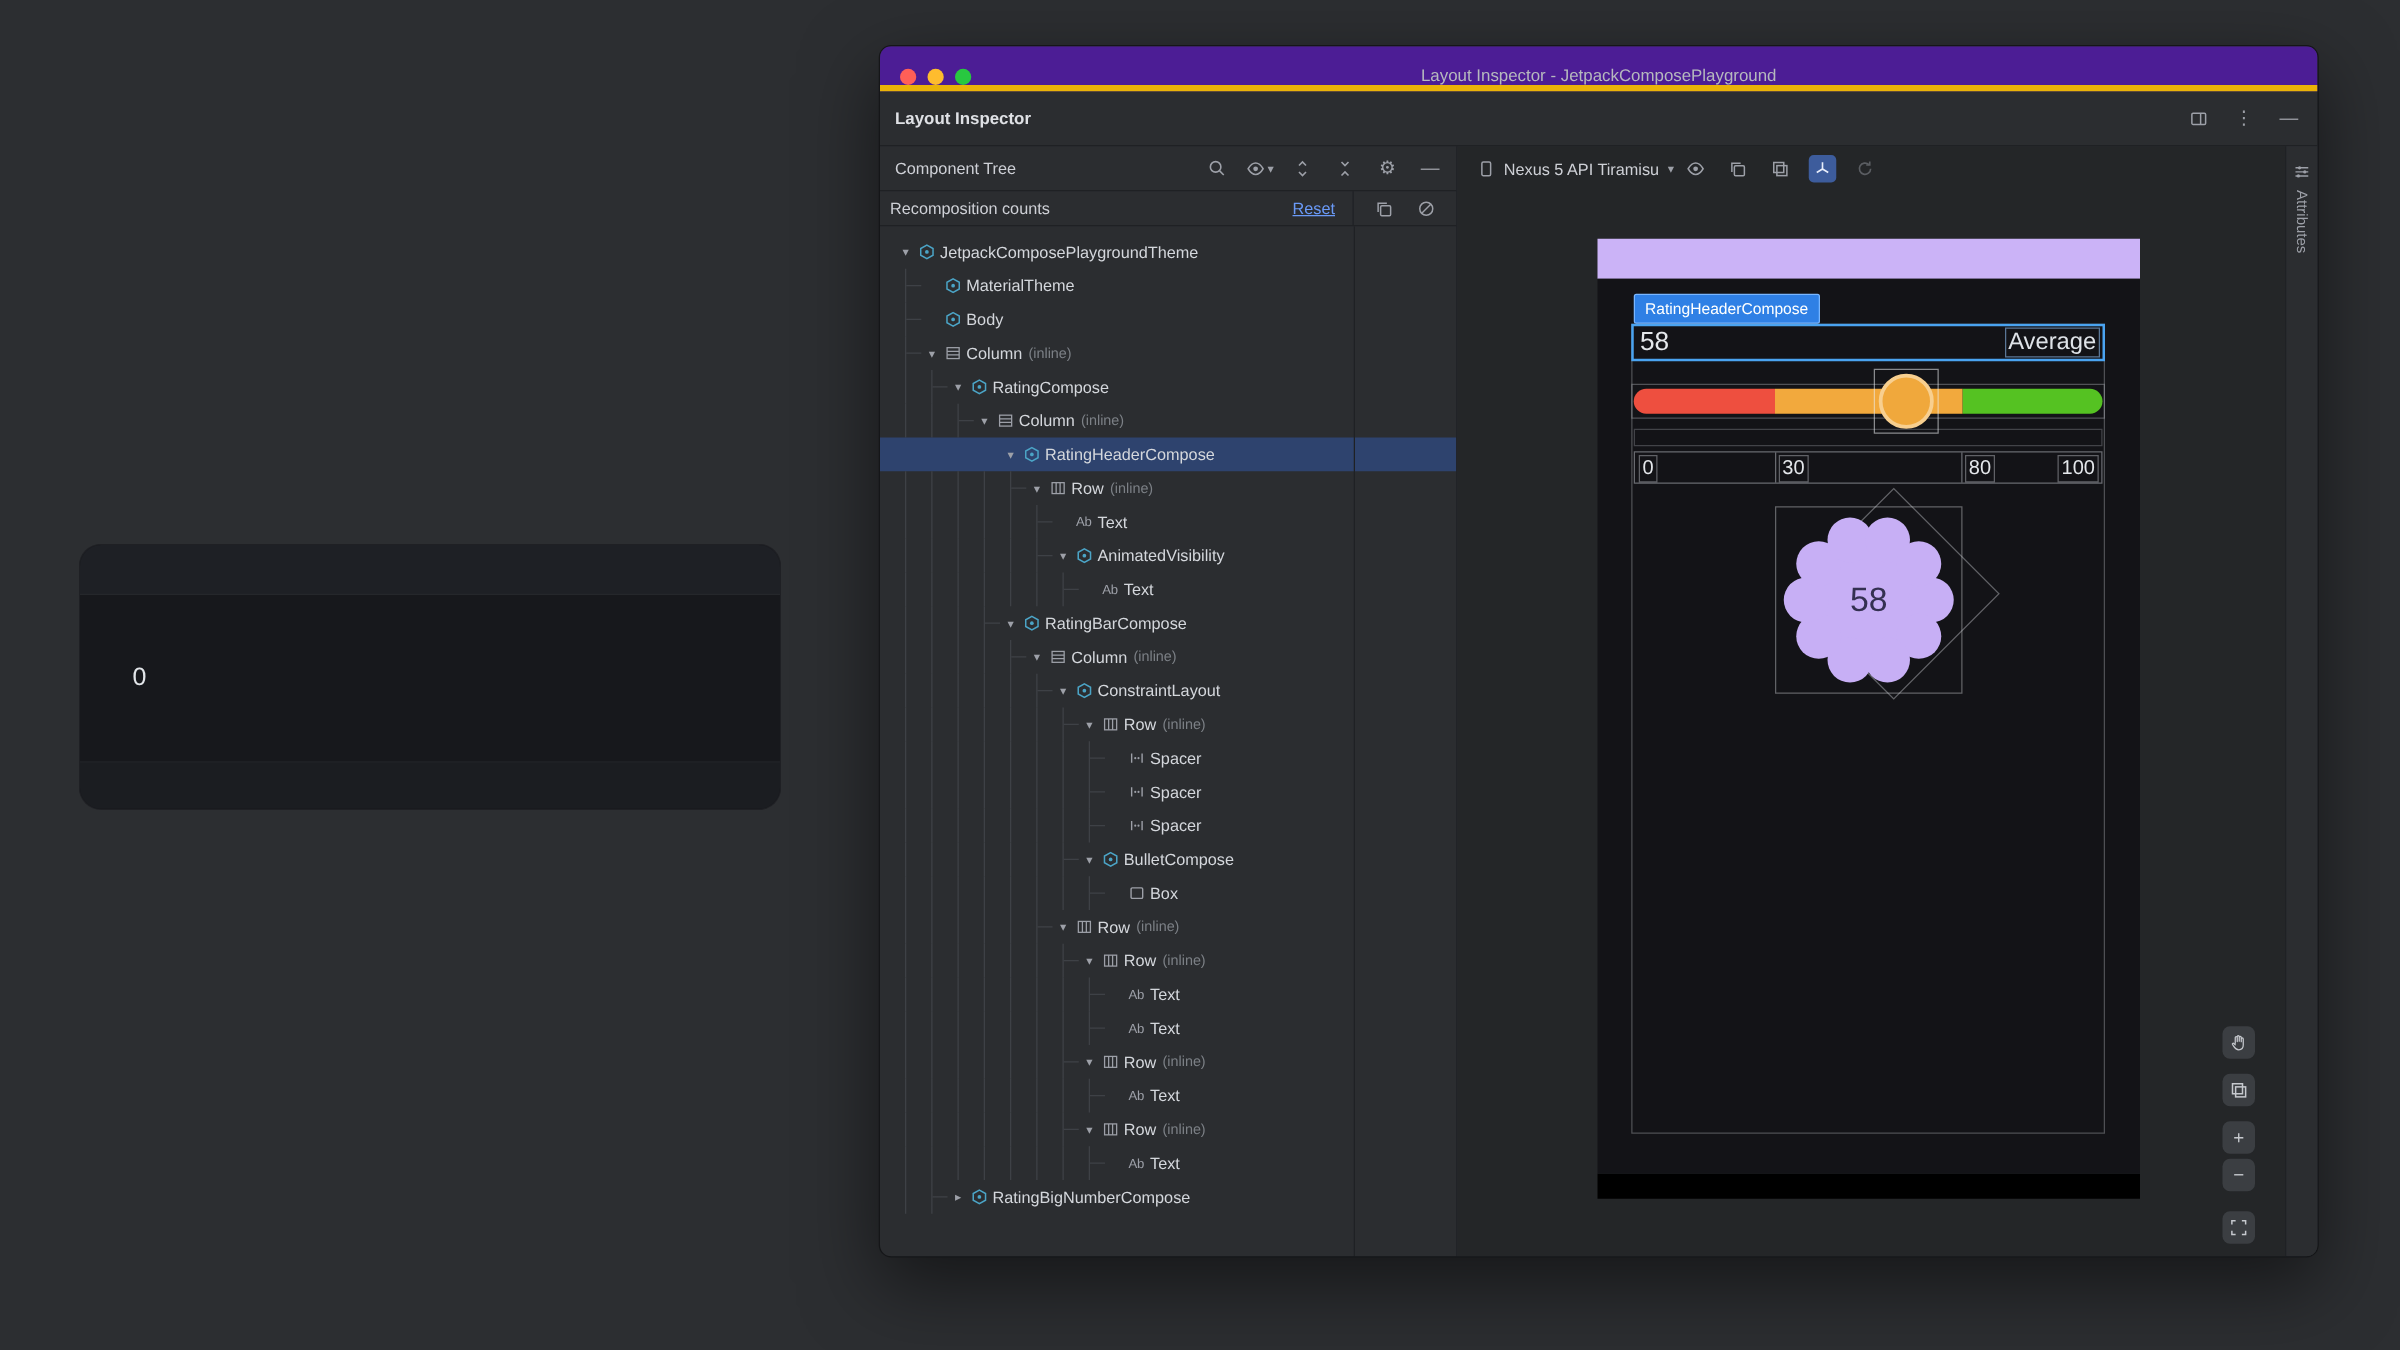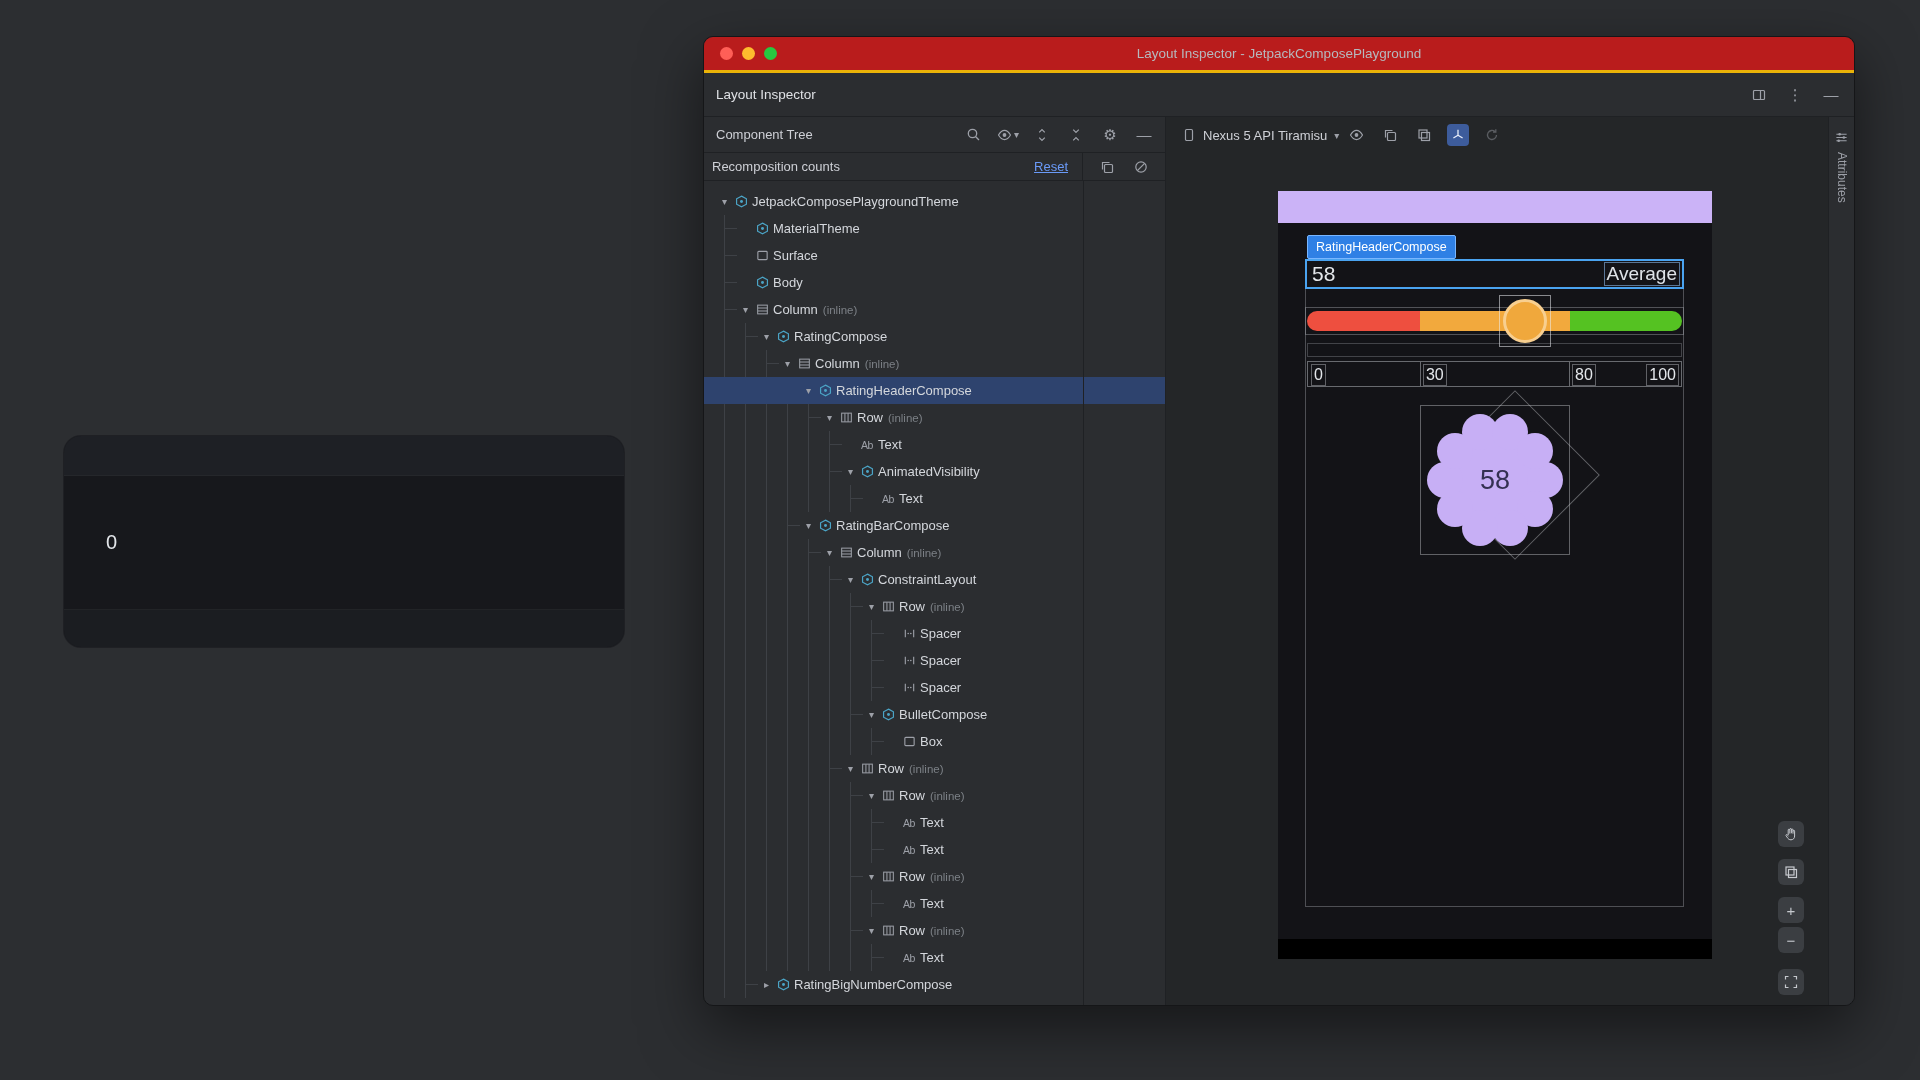--- a/index.html
+++ b/index.html
@@ -8,27 +8,27 @@
 
 
 .widget{position:absolute;left:63px;top:435px;width:562px;height:213px;border-radius:18px;overflow:hidden;background:#17181c;border:1px solid rgba(255,255,255,.035);display:flex;flex-direction:column}
 .widget-band.top{height:40px;background:#1e2025;border-bottom:1px solid rgba(255,255,255,.03)}
 .widget-band.mid{flex:1;background:#17181c;display:flex;align-items:center}
 .widget-band.mid span{margin-left:42px;font-size:20px;color:#e2e5e9}
 .widget-band.bot{height:38px;background:#1b1d21;border-top:1px solid rgba(255,255,255,.03)}
 
 
 .window{position:absolute;left:703px;top:36px;width:1152px;height:970px;background:#2b2d30;border:1px solid #151618;border-radius:10px;box-shadow:0 22px 60px rgba(0,0,0,.5);overflow:hidden;display:flex;flex-direction:column}
-.titlebar{height:36px;background:#b91c1c;display:flex;align-items:center;position:relative;flex:0 0 auto;border-bottom:3px solid #eab308}
+.titlebar{height:36px;background:#4c1d95;display:flex;align-items:flex-end;position:relative;flex:0 0 auto;border-bottom:5px solid #eab308}
 .lights{display:flex;gap:9px;margin-left:16px;z-index:1}
 .light{width:13px;height:13px;border-radius:50%;cursor:pointer}
 .light.red{background:#ff5f57}.light.yellow{background:#febc2e}.light.green{background:#28c840}
 .title{position:absolute;left:0;right:0;text-align:center;font-size:13.5px;color:#b6b9be;pointer-events:none}
 .header{height:44px;display:flex;align-items:center;border-bottom:1px solid #1f2124;flex:0 0 auto;padding:0 12px}
-.header-title{font-size:13.5px;font-weight:400;color:#dfe1e5}
+.header-title{font-size:13.5px;font-weight:700;color:#dfe1e5}
 .header-icons{margin-left:auto;display:flex;align-items:center;gap:14px;color:#9da0a8}
 .glyph{font-size:15px;line-height:1}
 .win-body{flex:1;display:flex;min-height:0}
 
 
 .left-panel{width:462px;flex:0 0 auto;display:flex;flex-direction:column;border-right:1px solid #1f2124;min-height:0}
 .panel-toolbar{height:36px;display:flex;align-items:center;padding:0 10px;border-bottom:1px solid #1f2124;flex:0 0 auto}
 .pt-title{font-size:13px;color:#ced0d6;margin-left:2px}
 .pt-icons{margin-left:auto;display:flex;align-items:center;gap:12px;color:#9da0a8}
 .icon-btn{min-width:22px;height:22px;display:inline-flex;align-items:center;justify-content:center;border-radius:4px;color:#9da0a8;cursor:pointer;gap:2px}
@@ -206,29 +206,20 @@
             </div>
             <div class="trow" style="padding-left: 34px; background: linear-gradient(rgb(62, 65, 70), rgb(62, 65, 70)) 20px 0px / 1px 100% no-repeat, linear-gradient(rgb(62, 65, 70), rgb(62, 65, 70)) 21px 13px / 12px 1px no-repeat;">
               <span class="chev"></span>
               <span class="nicon">
                 <svg width="13" height="13" viewBox="0 0 14 14">
                   <path d="M7 1.2 12.3 4.1v5.8L7 12.8 1.7 9.9V4.1Z" fill="none" stroke="#4ba4c6" stroke-width="1.3"></path>
                   <circle cx="7" cy="7" r="1.6" fill="#4ba4c6"></circle>
                 </svg>
               </span>
               <span class="nlabel">MaterialTheme</span>
-            </div>
-            <div class="trow" style="padding-left: 34px; background: linear-gradient(rgb(62, 65, 70), rgb(62, 65, 70)) 20px 0px / 1px 100% no-repeat, linear-gradient(rgb(62, 65, 70), rgb(62, 65, 70)) 21px 13px / 12px 1px no-repeat;">
-              <span class="chev"></span>
-              <span class="nicon">
-                <svg width="13" height="13" viewBox="0 0 14 14">
-                  <rect x="2" y="2.5" width="10" height="9" rx="1" fill="none" stroke="#9da0a8" stroke-width="1.2"></rect>
-                </svg>
-              </span>
-              <span class="nlabel">Surface</span>
             </div>
             <div class="trow" style="padding-left: 34px; background: linear-gradient(rgb(62, 65, 70), rgb(62, 65, 70)) 20px 0px / 1px 100% no-repeat, linear-gradient(rgb(62, 65, 70), rgb(62, 65, 70)) 21px 13px / 12px 1px no-repeat;">
               <span class="chev"></span>
               <span class="nicon">
                 <svg width="13" height="13" viewBox="0 0 14 14">
                   <path d="M7 1.2 12.3 4.1v5.8L7 12.8 1.7 9.9V4.1Z" fill="none" stroke="#4ba4c6" stroke-width="1.3"></path>
                   <circle cx="7" cy="7" r="1.6" fill="#4ba4c6"></circle>
                 </svg>
               </span>
               <span class="nlabel">Body</span>

